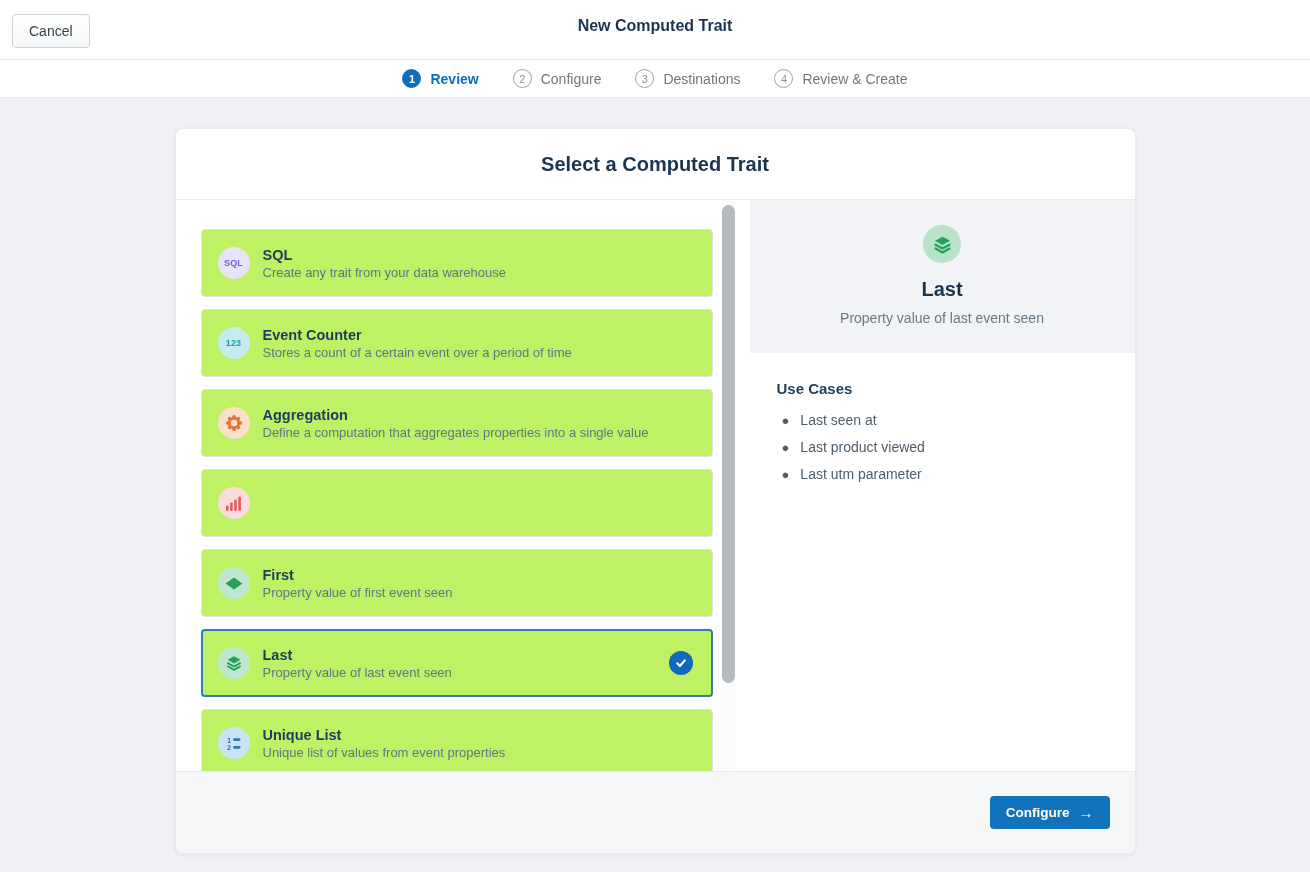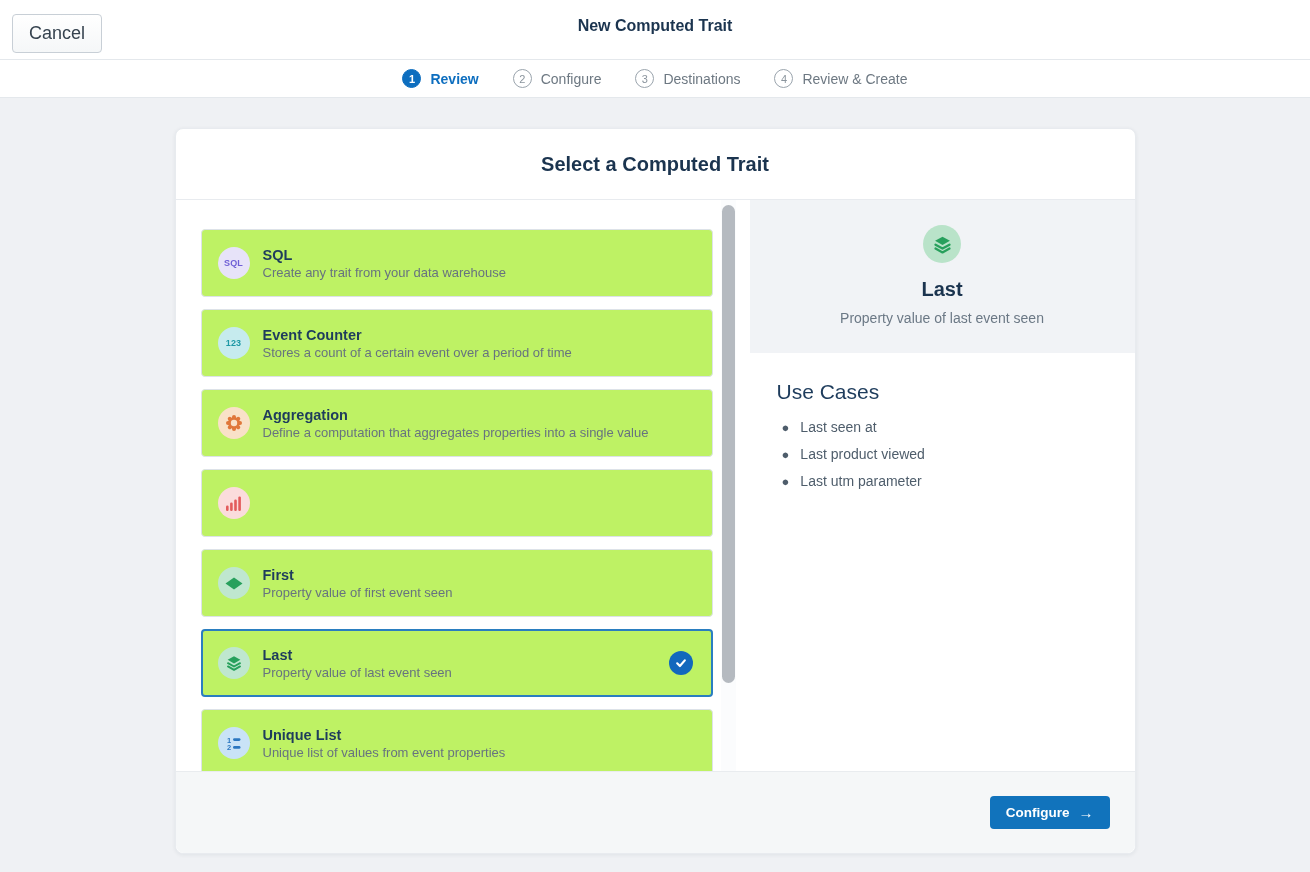--- a/index.html
+++ b/index.html
@@ -4,21 +4,21 @@
 <style>
   * { margin:0; padding:0; box-sizing:border-box; }
   html,body { width:1310px; height:872px; overflow:hidden;
     font-family:"Liberation Sans","DejaVu Sans",sans-serif;
     background:var(--page_bg,#eff1f4); }
 
   
   .topbar { position:relative; height:60px; background:#fff;
     border-bottom:1px solid var(--divider,#e4e8ec); }
   .cancel-btn { position:absolute; left:12px; top:14px; padding:8px 16px;
-    font-size:18px; color:#36434f; background:linear-gradient(#ffffff,#f5f7f8);
+    font-size:14px; color:#36434f; background:linear-gradient(#ffffff,#f5f7f8);
     border:1px solid #c8cfd6; border-radius:4px; cursor:pointer; }
   .page-title { position:absolute; left:0; right:0; top:0; height:52px;
     display:flex; align-items:center; justify-content:center;
     font-size:16px; font-weight:600; color:var(--heading,#1b344f); }
 
   
   .stepbar { height:38px; background:#fff; border-bottom:1px solid var(--divider,#e4e8ec);
     display:flex; align-items:center; justify-content:center; gap:34px; }
   .step { display:flex; align-items:center; gap:9px; cursor:pointer; }
   .step-circle { width:19px; height:19px; border-radius:50%; display:flex;
@@ -65,21 +65,21 @@
 
   
   .right-panel { flex:1; margin-left:14px; display:flex; flex-direction:column; }
   .detail-header { height:153px; background:#f1f3f6; display:flex; flex-direction:column;
     align-items:center; }
   .detail-icon { width:38px; height:38px; border-radius:50%; background:#b9e3c9;
     color:#27a05c; display:flex; align-items:center; justify-content:center; margin-top:25px; }
   .detail-title { font-size:20px; font-weight:600; color:var(--heading,#1b344f); margin-top:15px; }
   .detail-subtitle { font-size:14px; color:#6b7885; margin-top:9px; }
   .use-cases { padding:27px 20px 0 27px; }
-  .use-cases-heading { font-size:21px; font-weight:400; color:#1e3c5c; }
+  .use-cases-heading { font-size:15px; font-weight:700; color:#1e3c5c; }
   .use-cases ul { list-style:none; margin-top:10px; }
   .use-cases li { font-size:14px; color:#4e5d6b; line-height:27px; display:flex; align-items:center; }
   .use-cases li .bullet { color:#4e5d6b; margin:0 11px 0 5px; font-size:13px; }
 
   
   .card-footer { position:relative; height:82px; background:#f5f7f8;
     border-top:1px solid #e9ecef; border-radius:0 0 8px 8px; }
   .configure-btn { position:absolute; right:25px; top:24px; height:33px; padding:0 16px;
     background:var(--button_blue,#1173bc); color:#fff; font-size:13.5px; font-weight:600;
     border:none; border-radius:4px; display:flex; align-items:center; gap:9px; cursor:pointer; }

